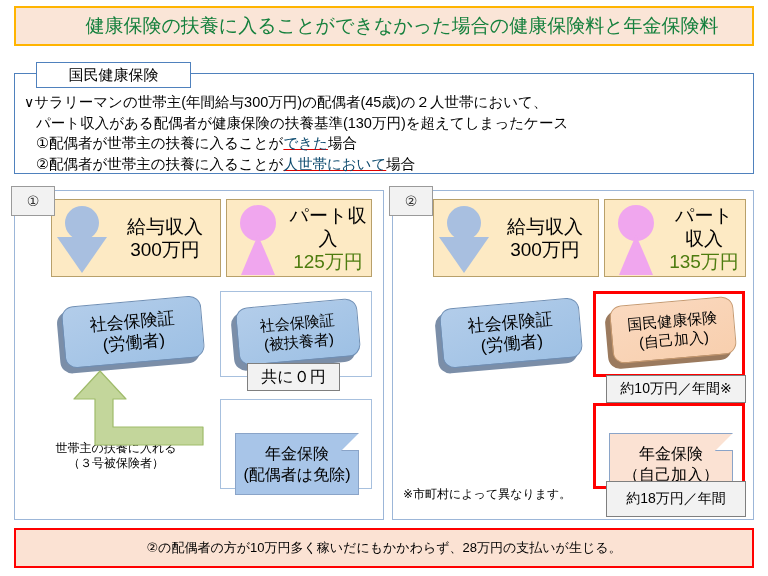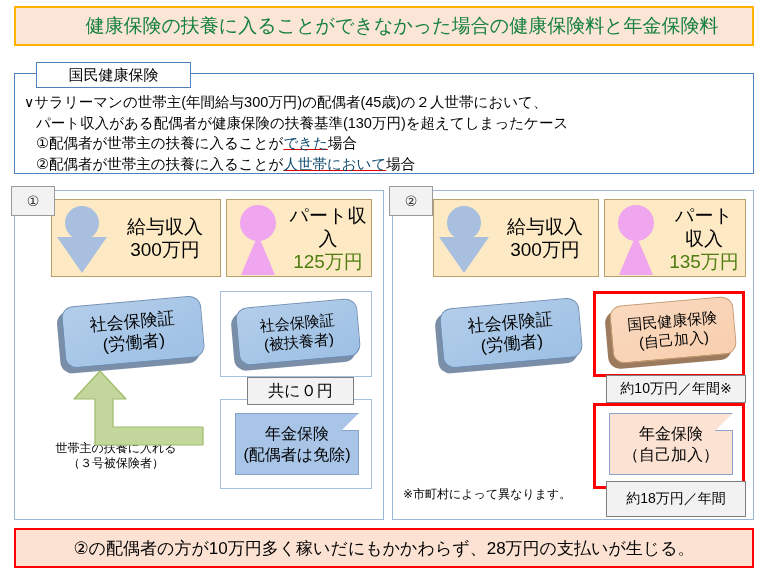--- a/index.html
+++ b/index.html
@@ -111,21 +111,21 @@
   }
   .card3d.blue .face{background:linear-gradient(160deg,#b3cdea 0%,#9dc0e4 100%);}
   .card3d.orange .shadow{background:#9b7a5e;}
   .card3d.orange .face{background:linear-gradient(160deg,#fad9bf 0%,#f8cfae 100%);
     border-color:#c79a70;}
 
   
   .note-box{
     position:absolute;border:1.2px solid #8aa4c8;box-sizing:border-box;
     display:flex;flex-direction:column;align-items:center;justify-content:center;
-    font-size:16px;line-height:21px;color:#000;white-space:nowrap;
+    font-size:16px;line-height:21px;color:#000;white-space:nowrap;margin-top:20px;
   }
   .note-box.blue{background:#a8c5e8;}
   .note-box.peach{background:#fbe2d3;}
   .note-box .ear{
     position:absolute;right:-1px;top:-1px;width:17px;height:17px;
     background:#fff;border-left:1.2px solid #8aa4c8;border-bottom:1.2px solid #8aa4c8;
     transform:rotate(0deg);
     clip-path:polygon(100% 0,0 100%,100% 100%);
   }
 
@@ -151,21 +151,21 @@
   }
   .footnote{
     position:absolute;font-size:12px;color:#000;white-space:nowrap;
   }
 
   
   .conclusion{
     position:absolute;left:14px;top:528px;width:740px;height:40px;
     background:#fbe2d3;border:2.5px solid #ff0000;box-sizing:border-box;
     display:flex;align-items:center;justify-content:center;
-    font-size:17px;color:#000;white-space:nowrap;
+    font-size:13px;color:#000;white-space:nowrap;
   }
 </style>
 </head>
 <body>
 
 <div class="stage">
 
   <div class="title-bar">
     <span class="t">健康保険の扶養に入ることができなかった場合の健康保険料と年金保険料</span>
   </div>
@@ -217,21 +217,21 @@
 
     <div class="outline" style="left:205px;top:100px;width:152px;height:86px;"></div>
     <div class="card3d blue" style="left:222px;top:112px;width:122px;height:58px;">
       <div class="shadow"></div>
       <div class="face" style="font-size:15px;line-height:19px;">
         <div>社会保険証</div>
         <div>(被扶養者)</div>
       </div>
     </div>
 
-    <div class="tag" style="left:232px;top:186px;width:107px;height:28px;text-align:center;">共に０円</div>
+    <div class="tag" style="left:232px;top:172px;width:93px;height:28px;text-align:center;">共に０円</div>
 
     <div class="outline" style="left:205px;top:208px;width:152px;height:90px;"></div>
     <div class="note-box blue" style="left:220px;top:222px;width:124px;height:62px;">
       <div class="ear"></div>
       <div>年金保険</div>
       <div>(配偶者は免除)</div>
     </div>
 
     <svg class="green-arrow" style="left:45px;top:178px;" width="145" height="80" viewBox="0 0 145 80">
       <path d="M40 2 L66 30 L53 30 L53 58 L143 58 L143 76 L35 76 L35 30 L14 30 Z" fill="#c3d69b" stroke="#9fbb6a" stroke-width="1.2" stroke-linejoin="round"></path>

